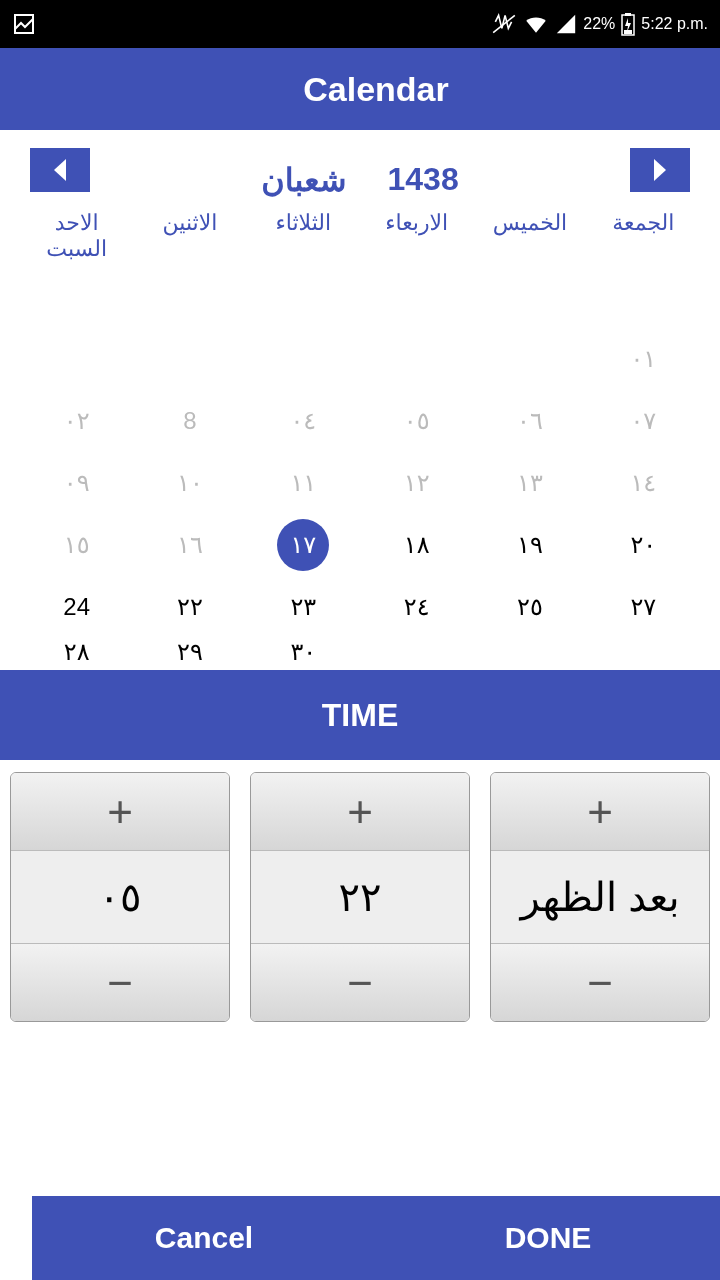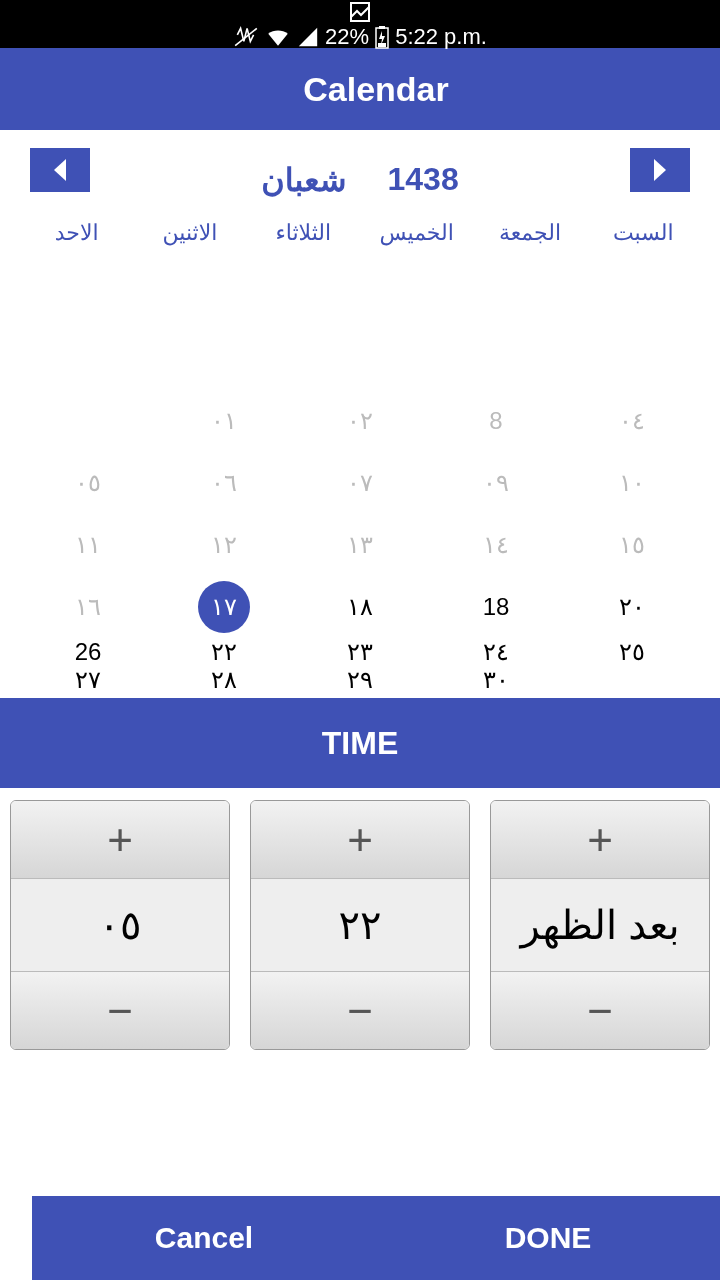--- a/index.html
+++ b/index.html
@@ -12,22 +12,21 @@
     position: relative;
   }
   .status-bar {
     height: 48px;
     background: #000;
     color: #fff;
     display: flex;
     align-items: center;
     justify-content: space-between;
     padding: 0 12px;
-    font-size: 22px;
-    flex-direction: column;
+    font-size: 16px;
   }
   .status-left { display: flex; align-items: center; }
   .status-right { display: flex; align-items: center; gap: 6px; }
   .status-icon svg { display: block; }
   .header {
     height: 82px;
     background: #3f51b5;
     color: #fff;
     display: flex;
     align-items: center;
@@ -69,21 +68,21 @@
   .weekday {
     color: #3f51b5;
     font-size: 22px;
     text-align: center;
     display: flex;
     align-items: center;
     justify-content: center;
   }
   .calendar-grid {
     display: grid;
-    grid-template-columns: repeat(5, 1fr);
+    grid-template-columns: repeat(6, 1fr);
     grid-template-rows: repeat(6, 62px);
     padding: 10px 20px 0 20px;
   }
   .day-cell {
     display: flex;
     align-items: center;
     justify-content: center;
     font-size: 24px;
   }
   .day-past { color: #bbb; }
@@ -228,20 +227,21 @@
     <svg width="20" height="26" viewBox="0 0 20 26">
         <polygon points="4,2 16,13 4,24" fill="#fff"></polygon>
       </svg>
   </div>
 </div>
 
 <div class="weekdays" id="weekdays">
     <div class="weekday">الاحد</div>
     <div class="weekday">الاثنين</div>
     <div class="weekday">الثلاثاء</div>
+    <div class="weekday">الاربعاء</div>
     <div class="weekday">الخميس</div>
     <div class="weekday">الجمعة</div>
     <div class="weekday">السبت</div>
   </div>
 
 <div class="calendar-grid" id="calgrid">
     <div class="day-cell"></div>
     <div class="day-cell"></div>
     <div class="day-cell"></div>
     <div class="day-cell"></div>
@@ -264,23 +264,23 @@
     <div class="day-cell day-past">١١</div>
     <div class="day-cell day-past">١٢</div>
     <div class="day-cell day-past">١٣</div>
     <div class="day-cell day-past">١٤</div>
     <div class="day-cell day-past">١٥</div>
     <div class="day-cell day-past">١٦</div>
     <div class="day-cell day-selected">
       <div class="circle">١٧</div>
     </div>
     <div class="day-cell day-future">١٨</div>
-    <div class="day-cell day-future">18</div>
+    <div class="day-cell day-future">١٩</div>
     <div class="day-cell day-future">٢٠</div>
-    <div class="day-cell day-future">26</div>
+    <div class="day-cell day-future">24</div>
     <div class="day-cell day-future">٢٢</div>
     <div class="day-cell day-future">٢٣</div>
     <div class="day-cell day-future">٢٤</div>
     <div class="day-cell day-future">٢٥</div>
     <div class="day-cell day-future">٢٧</div>
     <div class="day-cell day-future">٢٨</div>
     <div class="day-cell day-future">٢٩</div>
     <div class="day-cell day-future">٣٠</div>
     <div class="day-cell"></div>
   </div>

